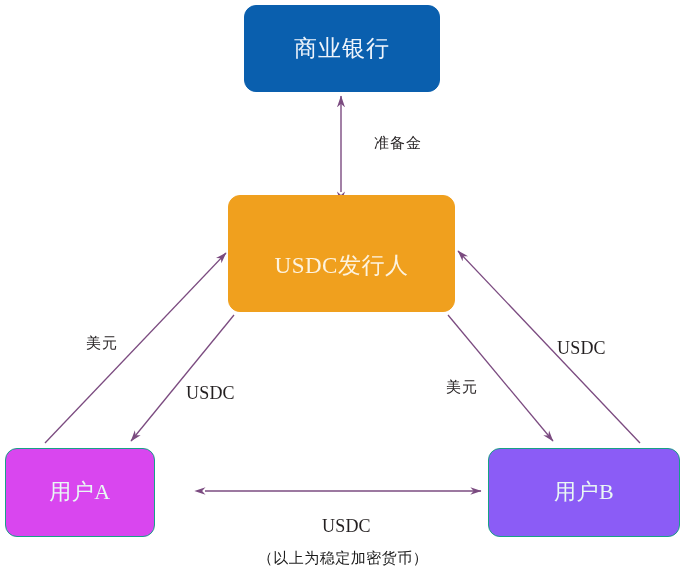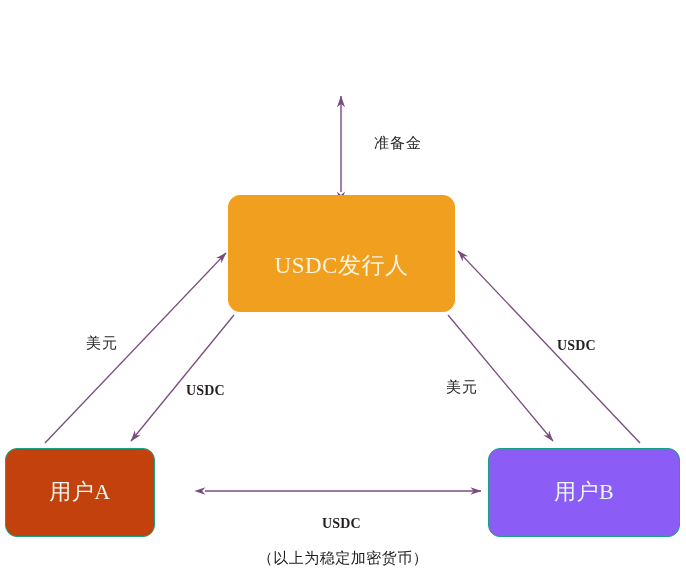--- a/index.html
+++ b/index.html
@@ -65,21 +65,21 @@
     font-family: "Liberation Serif", "DejaVu Serif", serif;
     margin-top: 25px;
   }
 
   
   #node-user-a {
     left: 5px;
     top: 448px;
     width: 150px;
     height: 89px;
-    background: #c2410c;
+    background: #d946ef;
     border: 1px solid #17A186;
   }
   
   #node-user-b {
     left: 488px;
     top: 448px;
     width: 192px;
     height: 89px;
     background: #8b5cf6;
     border: 1px solid #17A186;
@@ -108,24 +108,23 @@
     color: #231f20;
     white-space: nowrap;
     user-select: none;
     font-family: "Liberation Serif", "DejaVu Serif", serif;
   }
   .edge-label.cjk {
     font-size: 15px;
     letter-spacing: 1px;
   }
   .edge-label.latin {
-    font-size: 14px;
+    font-size: 18px;
     letter-spacing: 0.2px;
     font-family: "Liberation Serif", "DejaVu Serif", serif;
-    font-weight: bold;
   }
 
   #label-reserve { left: 374px; top: 134px; }
   #label-left-usd { left: 86px;  top: 334px; }
   #label-left-usdc { left: 186px; top: 383px; }
   #label-right-usd { left: 446px; top: 378px; }
   #label-right-usdc { left: 557px; top: 338px; }
   #label-peer-usdc { left: 322px; top: 516px; }
 
   
@@ -162,20 +161,23 @@
 
     <line x1="234" y1="315" x2="131" y2="441" stroke="#7B4B80" stroke-width="1.3" marker-end="url(#ah)"></line>
 
     <line x1="448" y1="315" x2="553" y2="441" stroke="#7B4B80" stroke-width="1.3" marker-end="url(#ah)"></line>
 
     <line x1="640" y1="443" x2="458" y2="251" stroke="#7B4B80" stroke-width="1.3" marker-end="url(#ah)"></line>
 
     <line x1="205" y1="491" x2="481" y2="491" stroke="#7B4B80" stroke-width="1.3" marker-end="url(#ah)" marker-start="url(#ah-start)"></line>
   </svg>
 
+  <div class="node" id="node-bank">
+    <span class="node-label">商业银行</span>
+  </div>
 
   <div class="node" id="node-issuer">
     <span class="node-label">USDC发行人</span>
   </div>
 
   <div class="node" id="node-user-a">
     <span class="node-label">用户A</span>
   </div>
 
   <div class="node" id="node-user-b">

